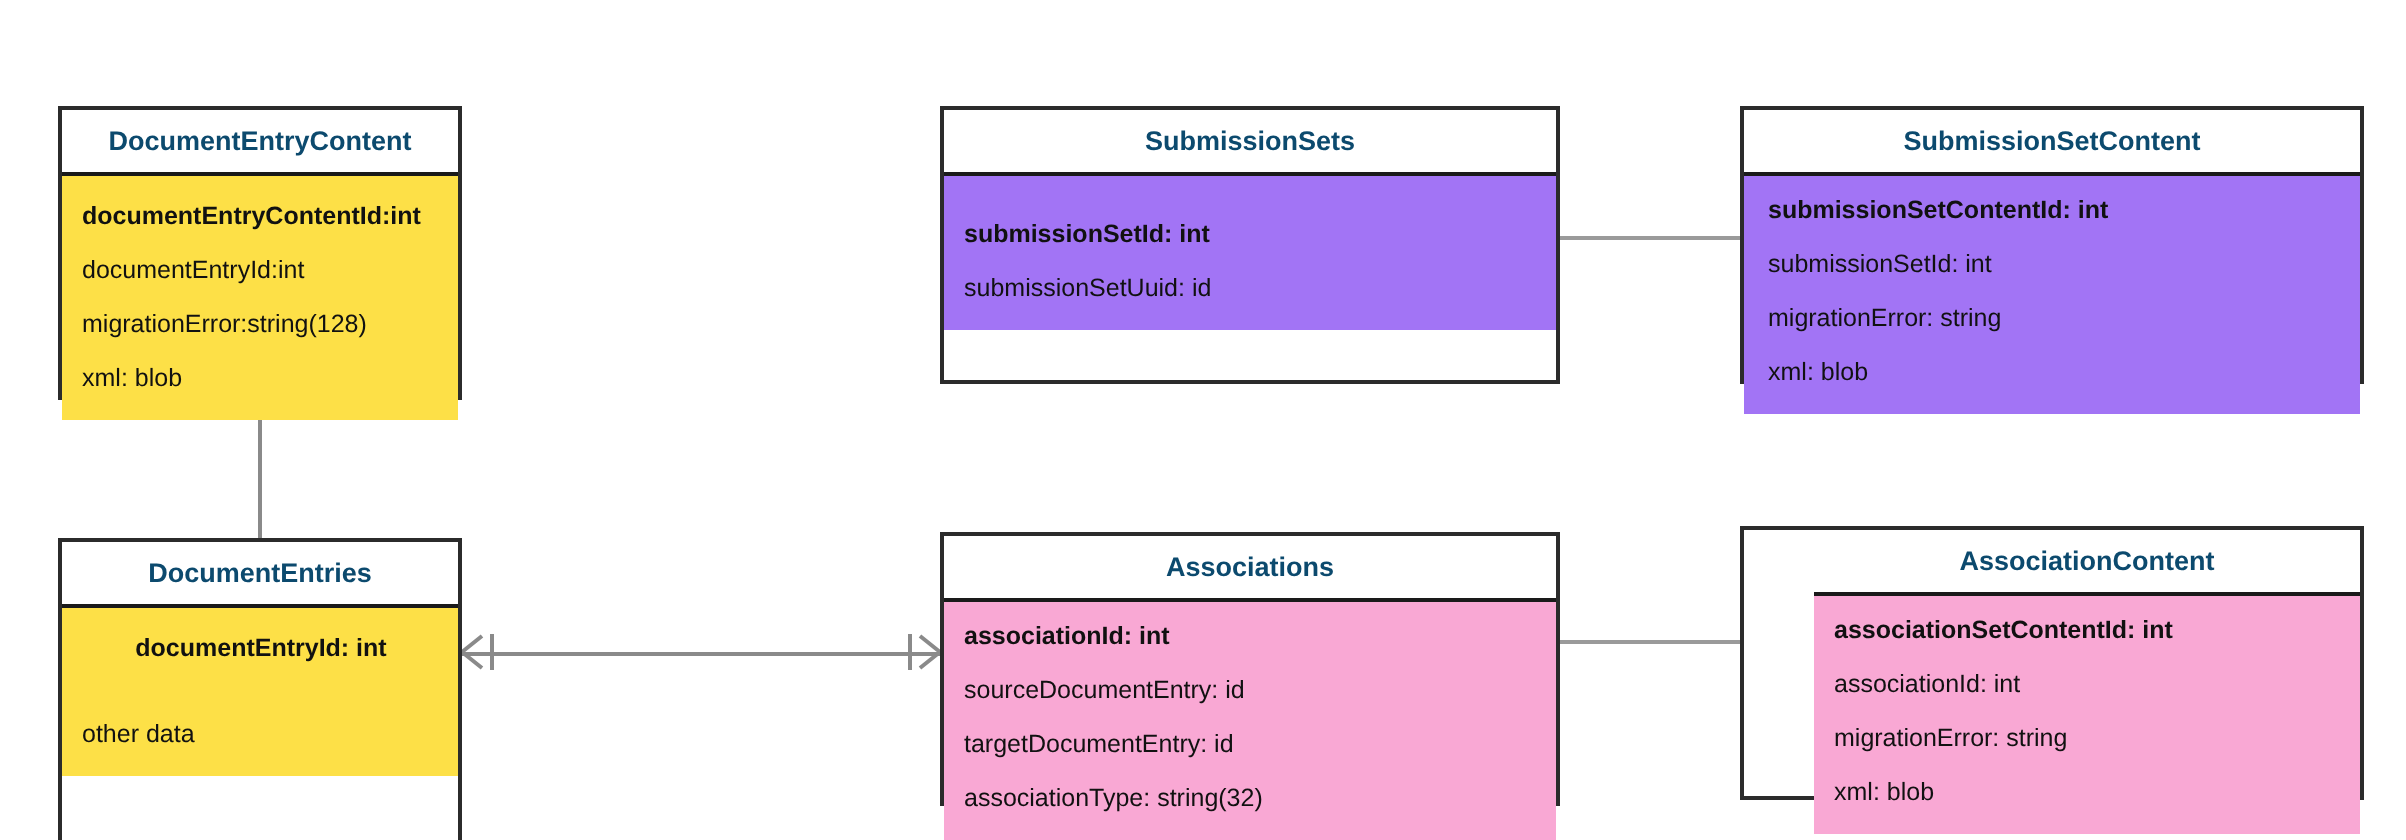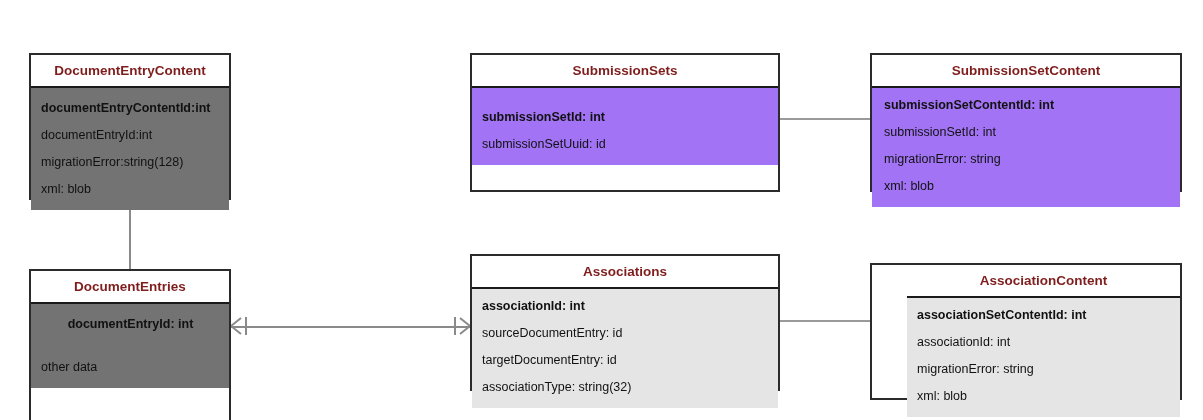--- a/index.html
+++ b/index.html
@@ -26,21 +26,21 @@
     border: 2px solid #2b2b2b;
     background: #ffffff;
   }
   .entity-header {
     box-sizing: border-box;
     height: 33px;
     line-height: 31px;
     text-align: center;
     font-size: 13.5px;
     font-weight: bold;
-    color: #7f1d1d;
+    color: #0c4a6e;
     background: #ffffff;
     border-bottom: 2px solid #1a1a1a;
     white-space: nowrap;
     overflow: hidden;
   }
   .entity-body {
     box-sizing: border-box;
     padding: 7px 9px 7px 10px;
   }
   .attr {
@@ -53,23 +53,23 @@
   }
   .attr.pk {
     font-weight: bold;
   }
   .attr.spacer-below {
     padding-bottom: 22px;
     text-align: center;
   }
 
   
-  .theme-blue   .entity-body { background: #737373; }
+  .theme-blue   .entity-body { background: #fde047; }
   .theme-purple .entity-body { background: #a274f5; }
-  .theme-green  .entity-body { background: #e5e5e5; }
+  .theme-green  .entity-body { background: #f9a8d4; }
 
   
   .conn-line {
     position: absolute;
     background: #8a8a8a;
   }
   .conn-line.h { height: 2px; }
   .conn-line.v { width: 2px; }
 
   .conn-line.faint { background: #9a9a9a; }
@@ -132,21 +132,21 @@
   <div class="entity theme-purple" style="left:870px; top:53px; width:312px; height:139px;">
     <div class="entity-header">SubmissionSetContent</div>
     <div class="entity-body" style="padding-top:4px;padding-left:12px;">
       <div class="attr pk">submissionSetContentId: int</div>
       <div class="attr">submissionSetId: int</div>
       <div class="attr">migrationError: string</div>
       <div class="attr">xml: blob</div>
     </div>
   </div>
 
-  <div class="entity theme-green" style="left:470px; top:254px; width:310px; height:137px;">
+  <div class="entity theme-green" style="left:470px; top:266px; width:310px; height:137px;">
     <div class="entity-header">Associations</div>
     <div class="entity-body" style="padding-top:4px;">
       <div class="attr pk">associationId: int</div>
       <div class="attr">sourceDocumentEntry: id</div>
       <div class="attr">targetDocumentEntry: id</div>
       <div class="attr">associationType: string(32)</div>
     </div>
   </div>
 
   <div class="entity theme-green" style="left:870px; top:263px; width:312px; height:137px;padding-left:35px;">

